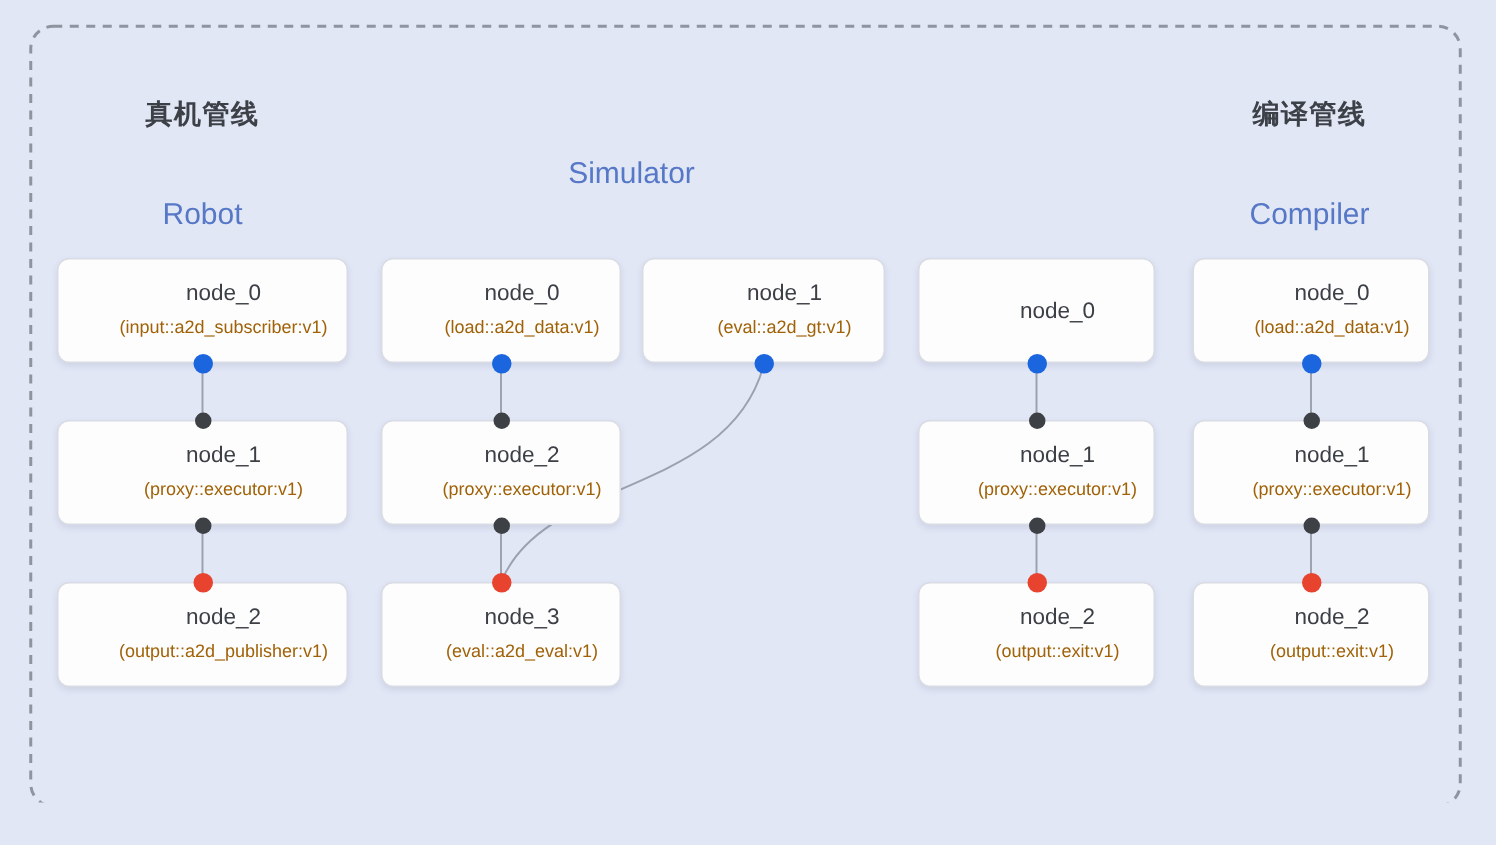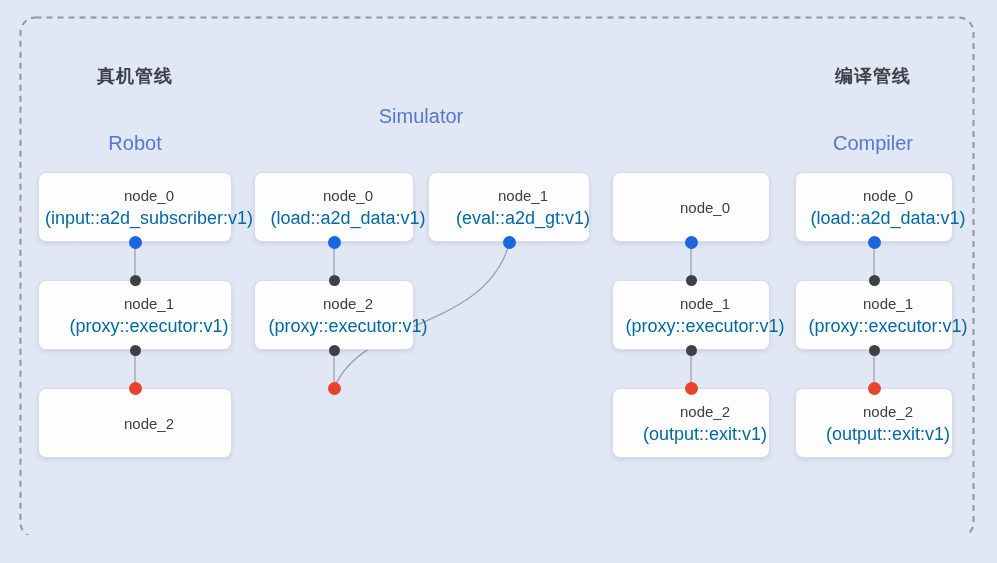--- a/index.html
+++ b/index.html
@@ -37,21 +37,21 @@
     box-shadow:0 2px 4px rgba(110,120,150,0.18);
     display:flex;flex-direction:column;
     align-items:center;justify-content:center;
     box-sizing:border-box;
     padding-left:28px;
   }
   .node-name{
     font-size:15px;color:#3c4046;line-height:23px;
   }
   .node-type{
-    font-size:18px;color:#0369a1;line-height:23px;
+    font-size:12px;color:#a16207;line-height:23px;
     white-space:nowrap;
   }
   .dot{
     position:absolute;border-radius:50%;
   }
   .dot.blue{width:13px;height:13px;background:#1b66df;}
   .dot.dark{width:11px;height:11px;background:#3d4145;}
   .dot.red{width:13px;height:13px;background:#e8432f;}
 </style>
 </head>
@@ -91,33 +91,38 @@
   <div class="node-box" style="left:38px;top:172px;width:194px">
     <div class="node-name">node_0</div>
     <div class="node-type">(input::a2d_subscriber:v1)</div>
   </div>
   <div class="node-box" style="left:38px;top:280px;width:194px">
     <div class="node-name">node_1</div>
     <div class="node-type">(proxy::executor:v1)</div>
   </div>
   <div class="node-box" style="left:38px;top:388px;width:194px">
     <div class="node-name">node_2</div>
+    <div class="node-type">(output::a2d_publisher:v1)</div>
   </div>
 
   <div class="node-box" style="left:254px;top:172px;width:160px">
     <div class="node-name">node_0</div>
     <div class="node-type">(load::a2d_data:v1)</div>
   </div>
   <div class="node-box" style="left:428px;top:172px;width:162px">
     <div class="node-name">node_1</div>
     <div class="node-type">(eval::a2d_gt:v1)</div>
   </div>
   <div class="node-box" style="left:254px;top:280px;width:160px">
     <div class="node-name">node_2</div>
     <div class="node-type">(proxy::executor:v1)</div>
+  </div>
+  <div class="node-box" style="left:254px;top:388px;width:160px">
+    <div class="node-name">node_3</div>
+    <div class="node-type">(eval::a2d_eval:v1)</div>
   </div>
 
   <div class="node-box" style="left:612px;top:172px;width:158px">
     <div class="node-name">node_0</div>
   </div>
   <div class="node-box" style="left:612px;top:280px;width:158px">
     <div class="node-name">node_1</div>
     <div class="node-type">(proxy::executor:v1)</div>
   </div>
   <div class="node-box" style="left:612px;top:388px;width:158px">

